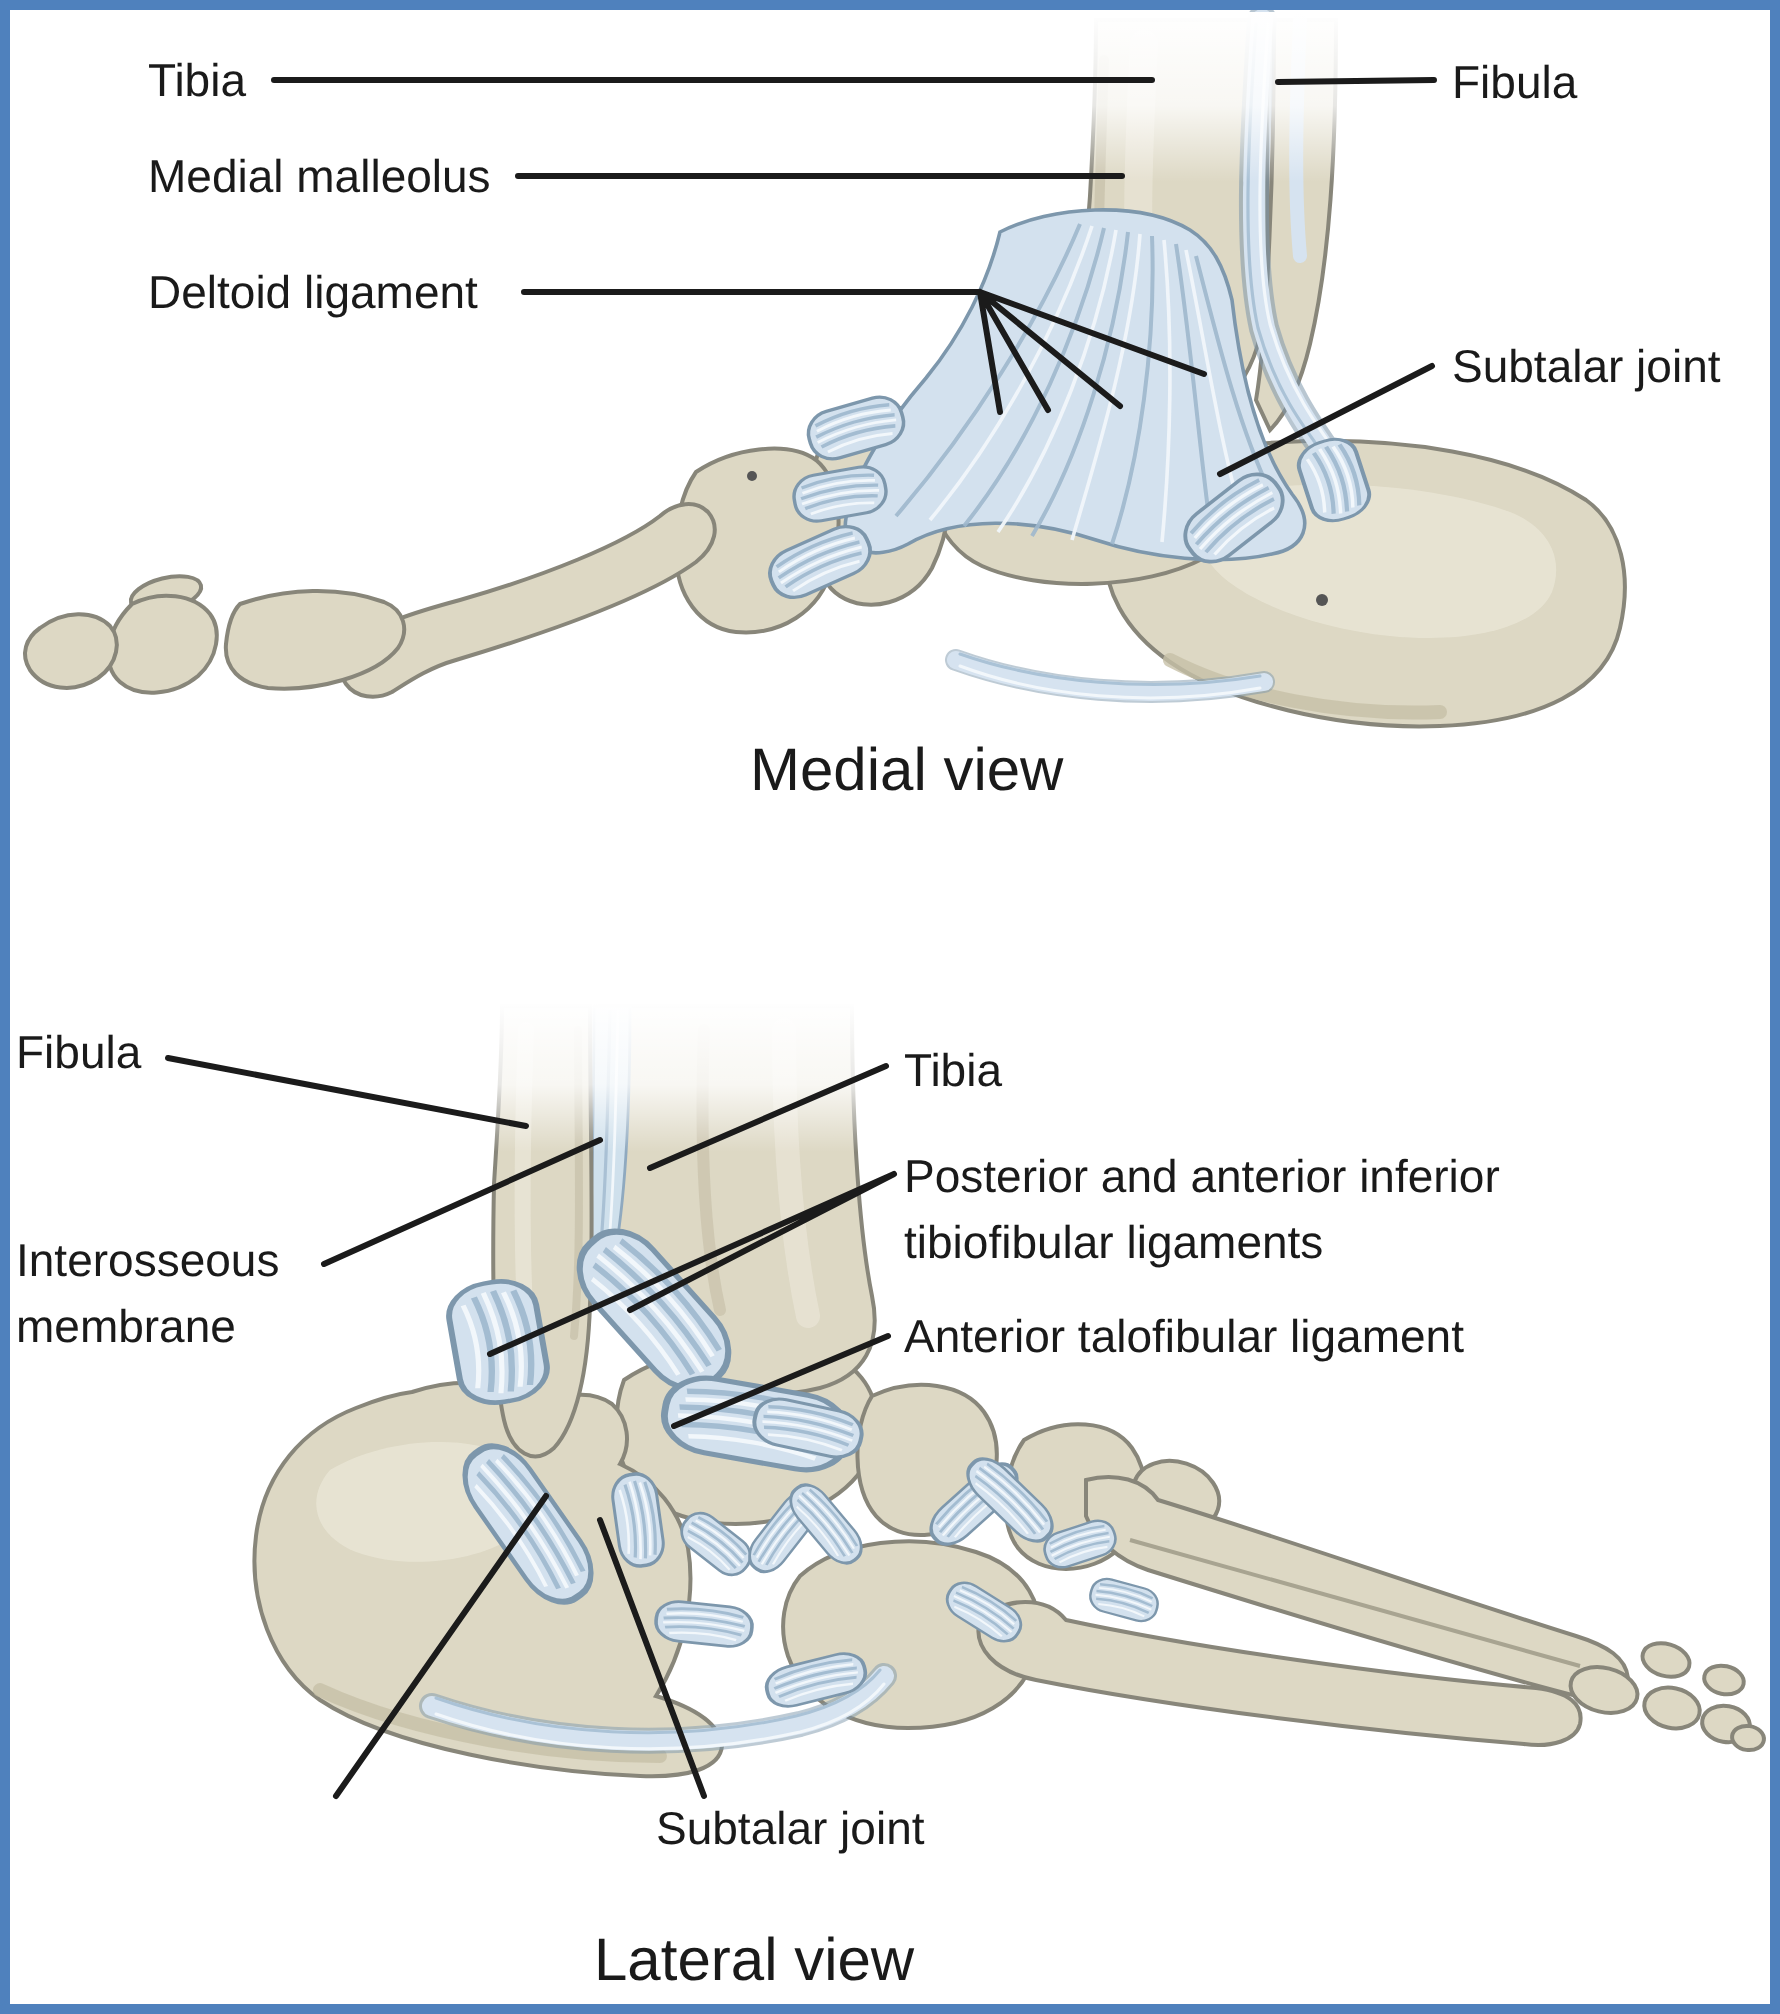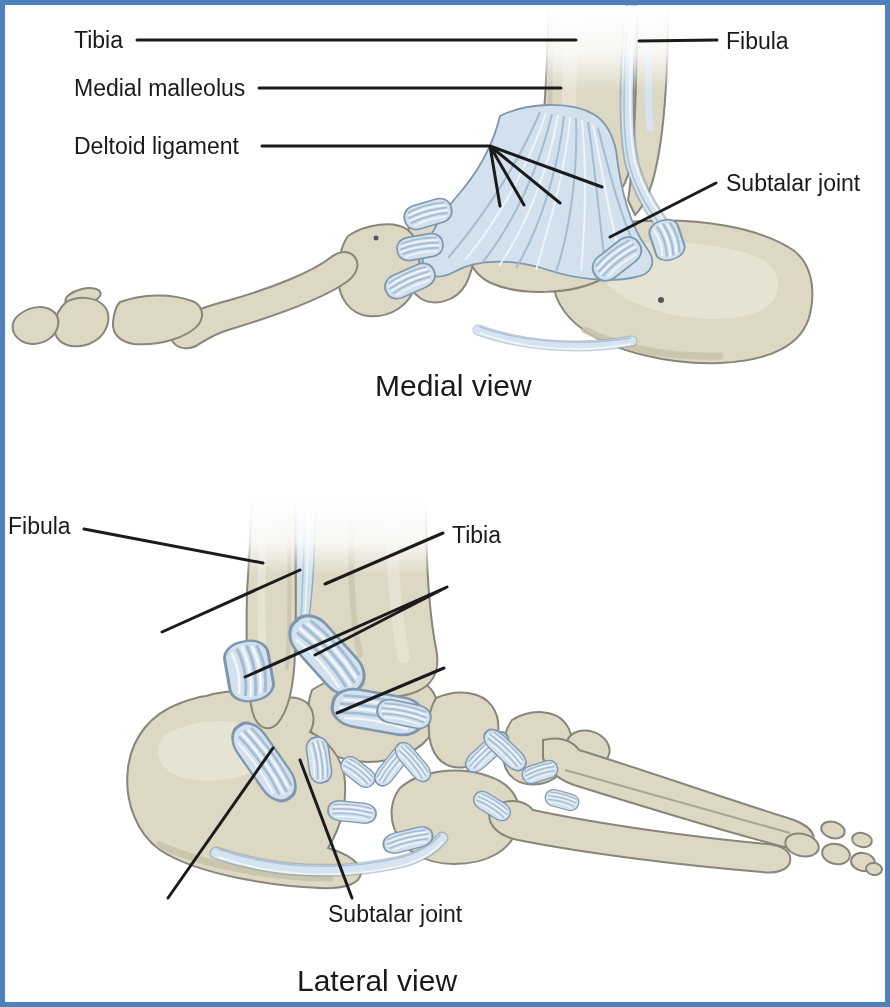--- a/index.html
+++ b/index.html
@@ -240,18 +240,21 @@
   </svg>
 
   <div class="lbl" style="left:74px; top:26px">Tibia</div>
   <div class="lbl" style="left:74px; top:74px">Medial malleolus</div>
   <div class="lbl" style="left:74px; top:132px">Deltoid ligament</div>
   <div class="lbl" style="left:726px; top:27px">Fibula</div>
   <div class="lbl" style="left:726px; top:169px">Subtalar joint</div>
   <div class="caption" style="left:375px; top:371px">Medial view</div>
 
   <div class="lbl" style="left:8px; top:512px">Fibula</div>
+  <div class="lbl wrap" style="left:8px; top:614px; width:175px">Interosseous membrane</div>
   <div class="lbl" style="left:452px; top:521px">Tibia</div>
+  <div class="lbl wrap" style="left:452px; top:572px; width:345px">Posterior and anterior inferior tibiofibular ligaments</div>
+  <div class="lbl" style="left:452px; top:654px">Anterior talofibular ligament</div>
   <div class="lbl" style="left:328px; top:900px">Subtalar joint</div>
   <div class="caption" style="left:297px; top:966px">Lateral view</div>
 
   <div class="frame"></div>
 </div>
 
 </body></html>

